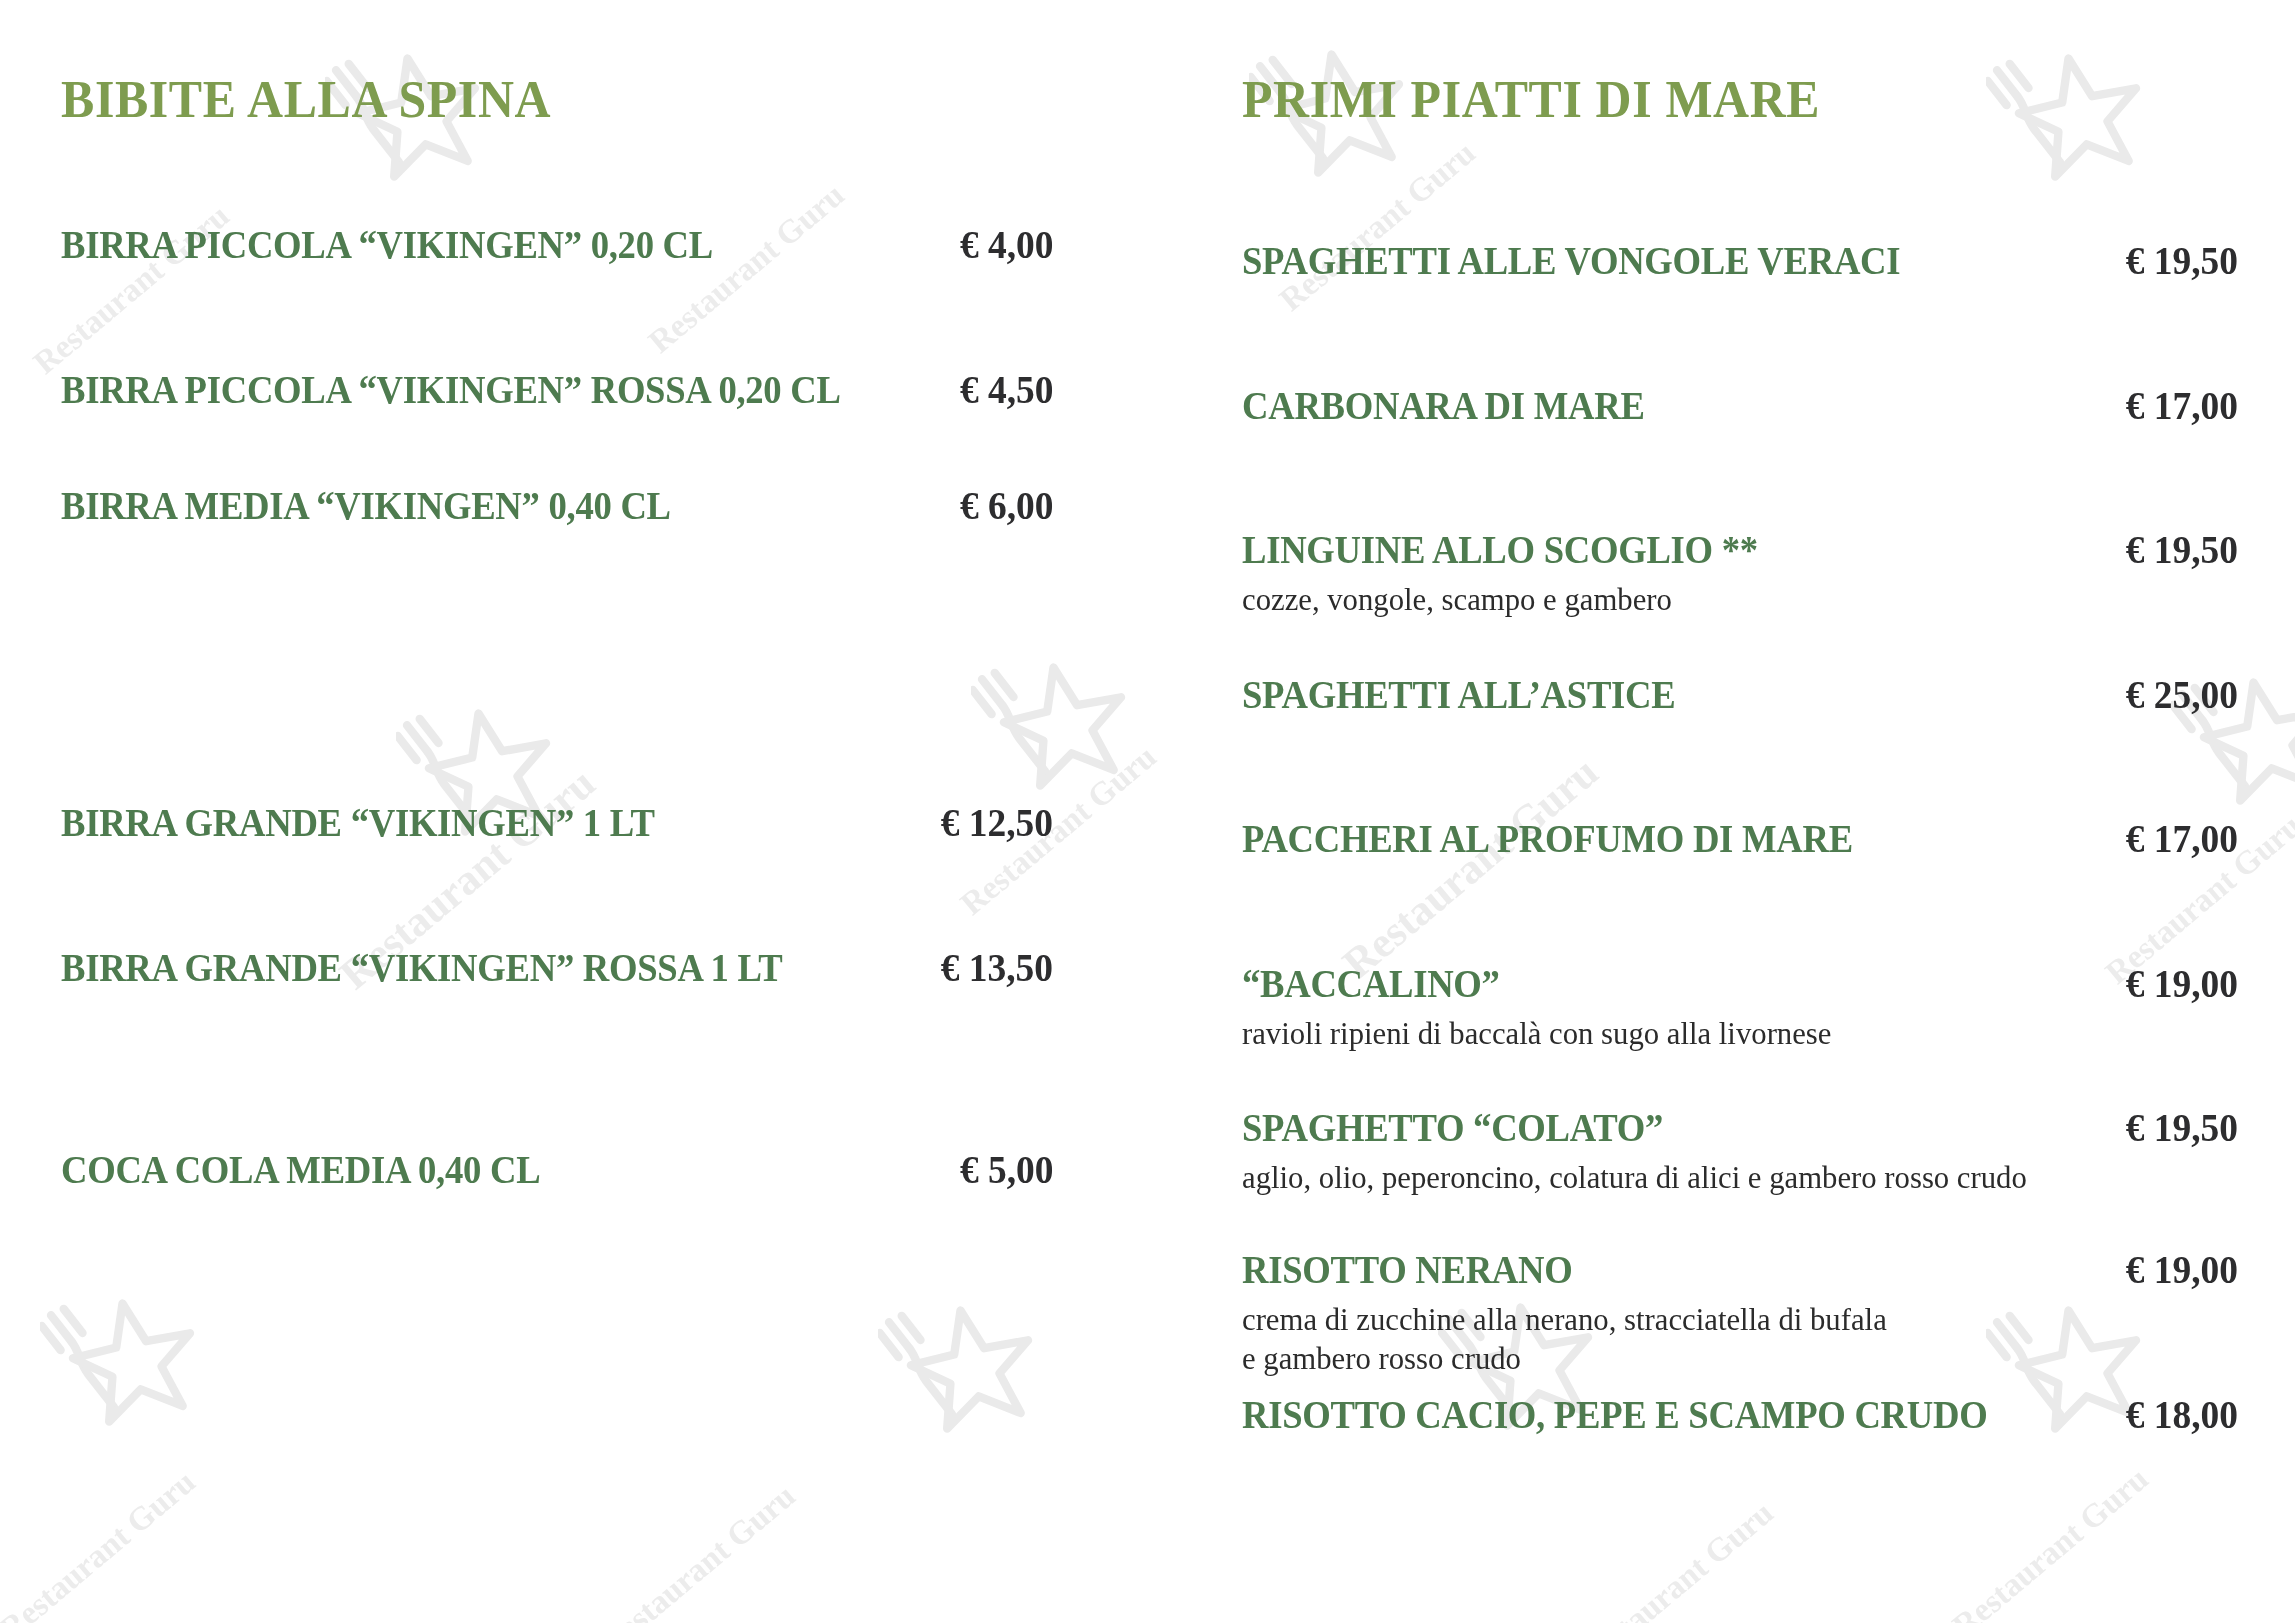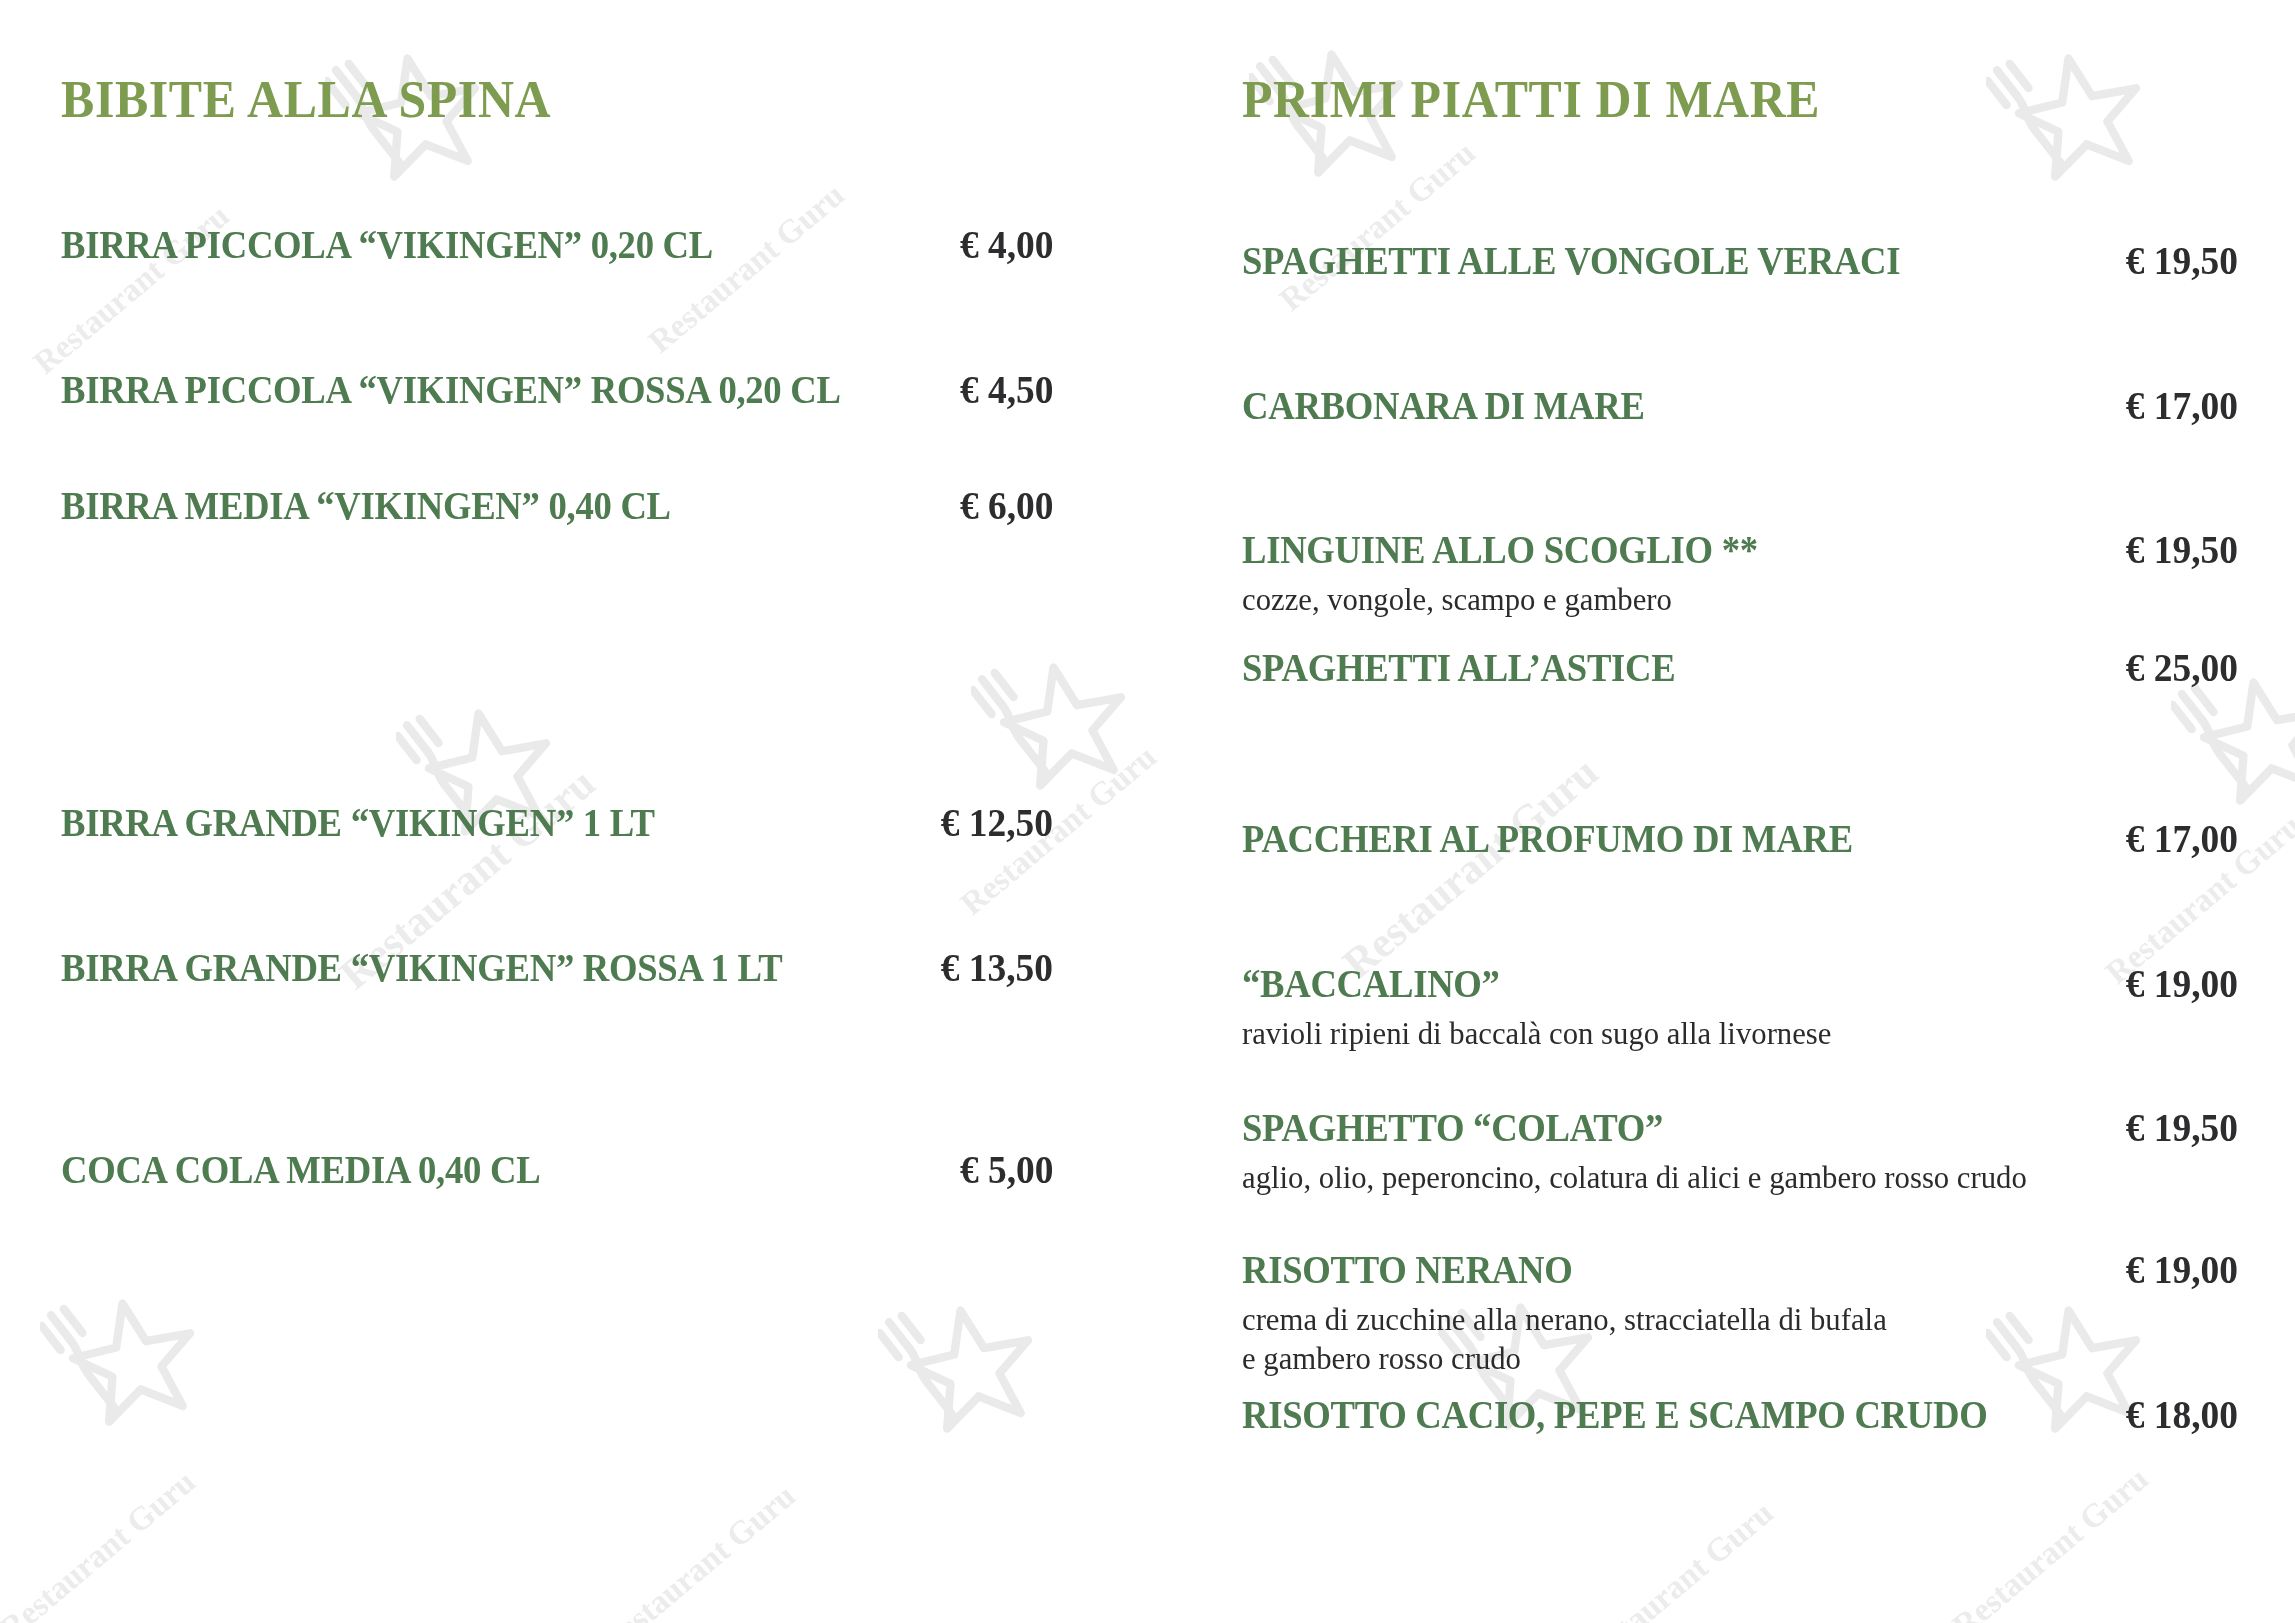--- a/index.html
+++ b/index.html
@@ -204,21 +204,21 @@
       <span class="item-price">€ 17,00</span>
     </div>
   </div>
   <div class="row col-r" style="top:512px">
     <div class="row-line">
       <span class="item-name">LINGUINE ALLO SCOGLIO **</span>
       <span class="item-price">€ 19,50</span>
     </div>
     <div class="item-desc">cozze, vongole, scampo e gambero</div>
   </div>
-  <div class="row col-r" style="top:630px">
+  <div class="row col-r" style="top:657px">
     <div class="row-line">
       <span class="item-name">SPAGHETTI ALL’ASTICE</span>
       <span class="item-price">€ 25,00</span>
     </div>
   </div>
   <div class="row col-r" style="top:801px">
     <div class="row-line">
       <span class="item-name">PACCHERI AL PROFUMO DI MARE</span>
       <span class="item-price">€ 17,00</span>
     </div>

